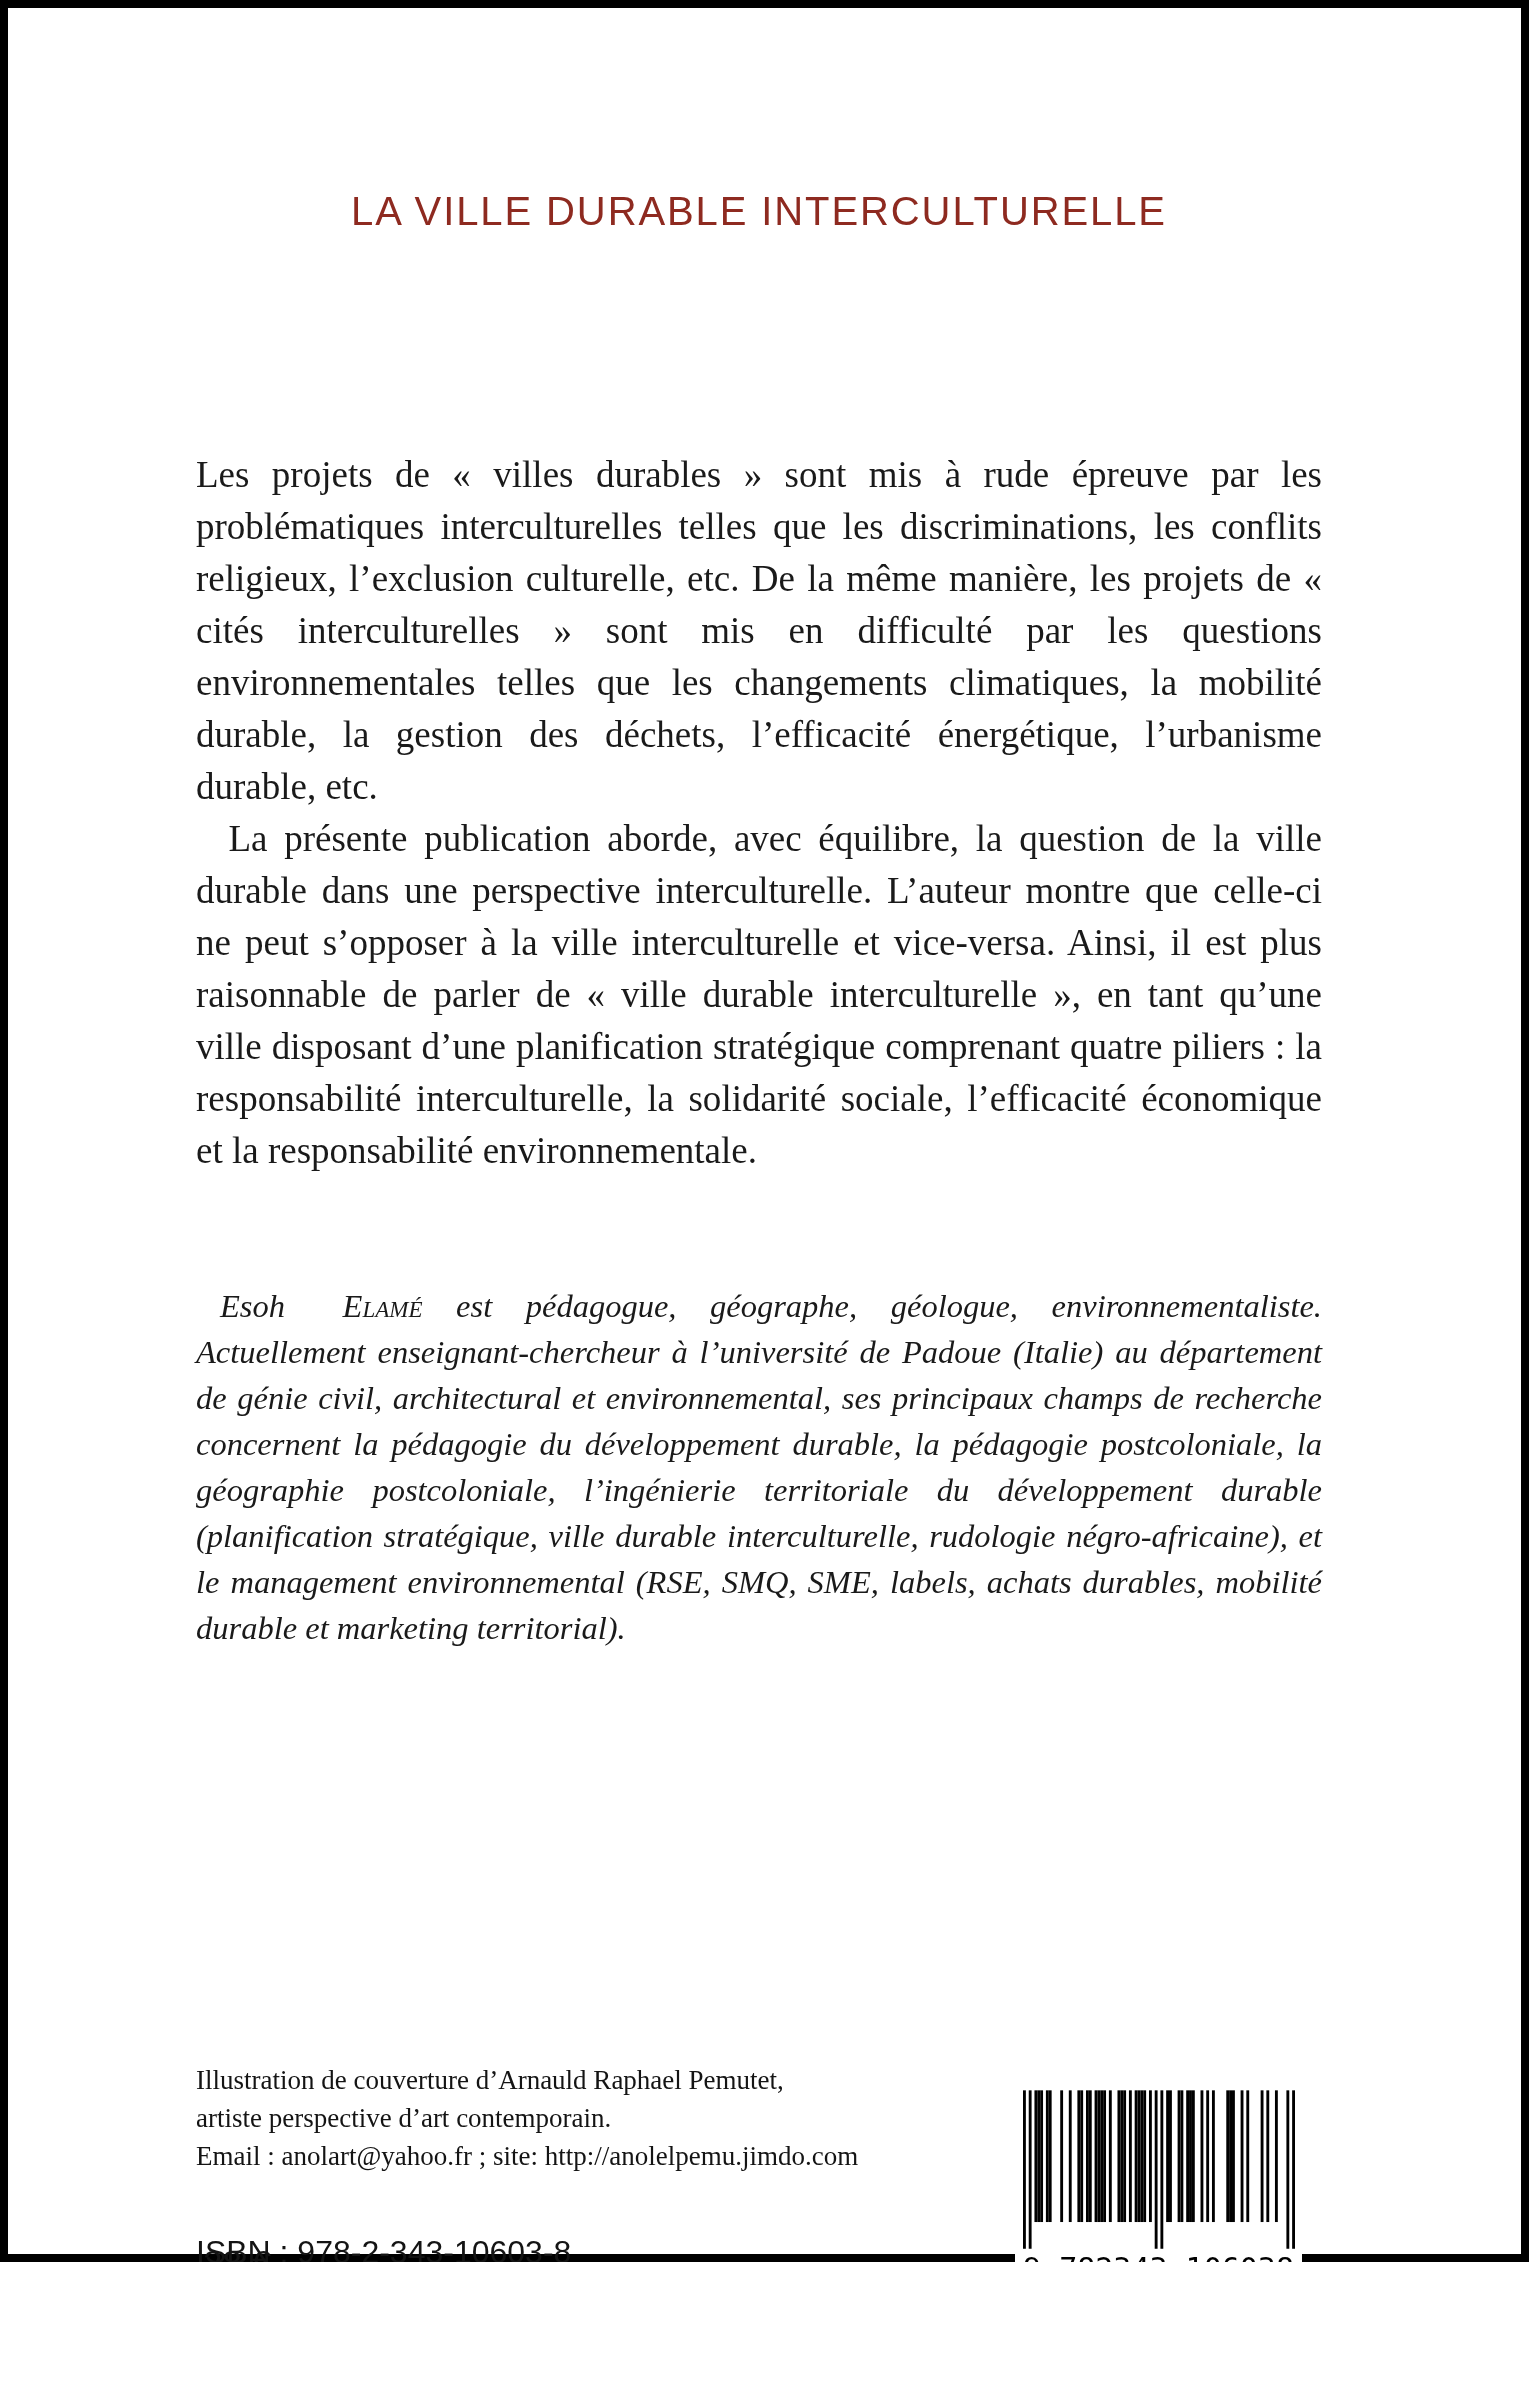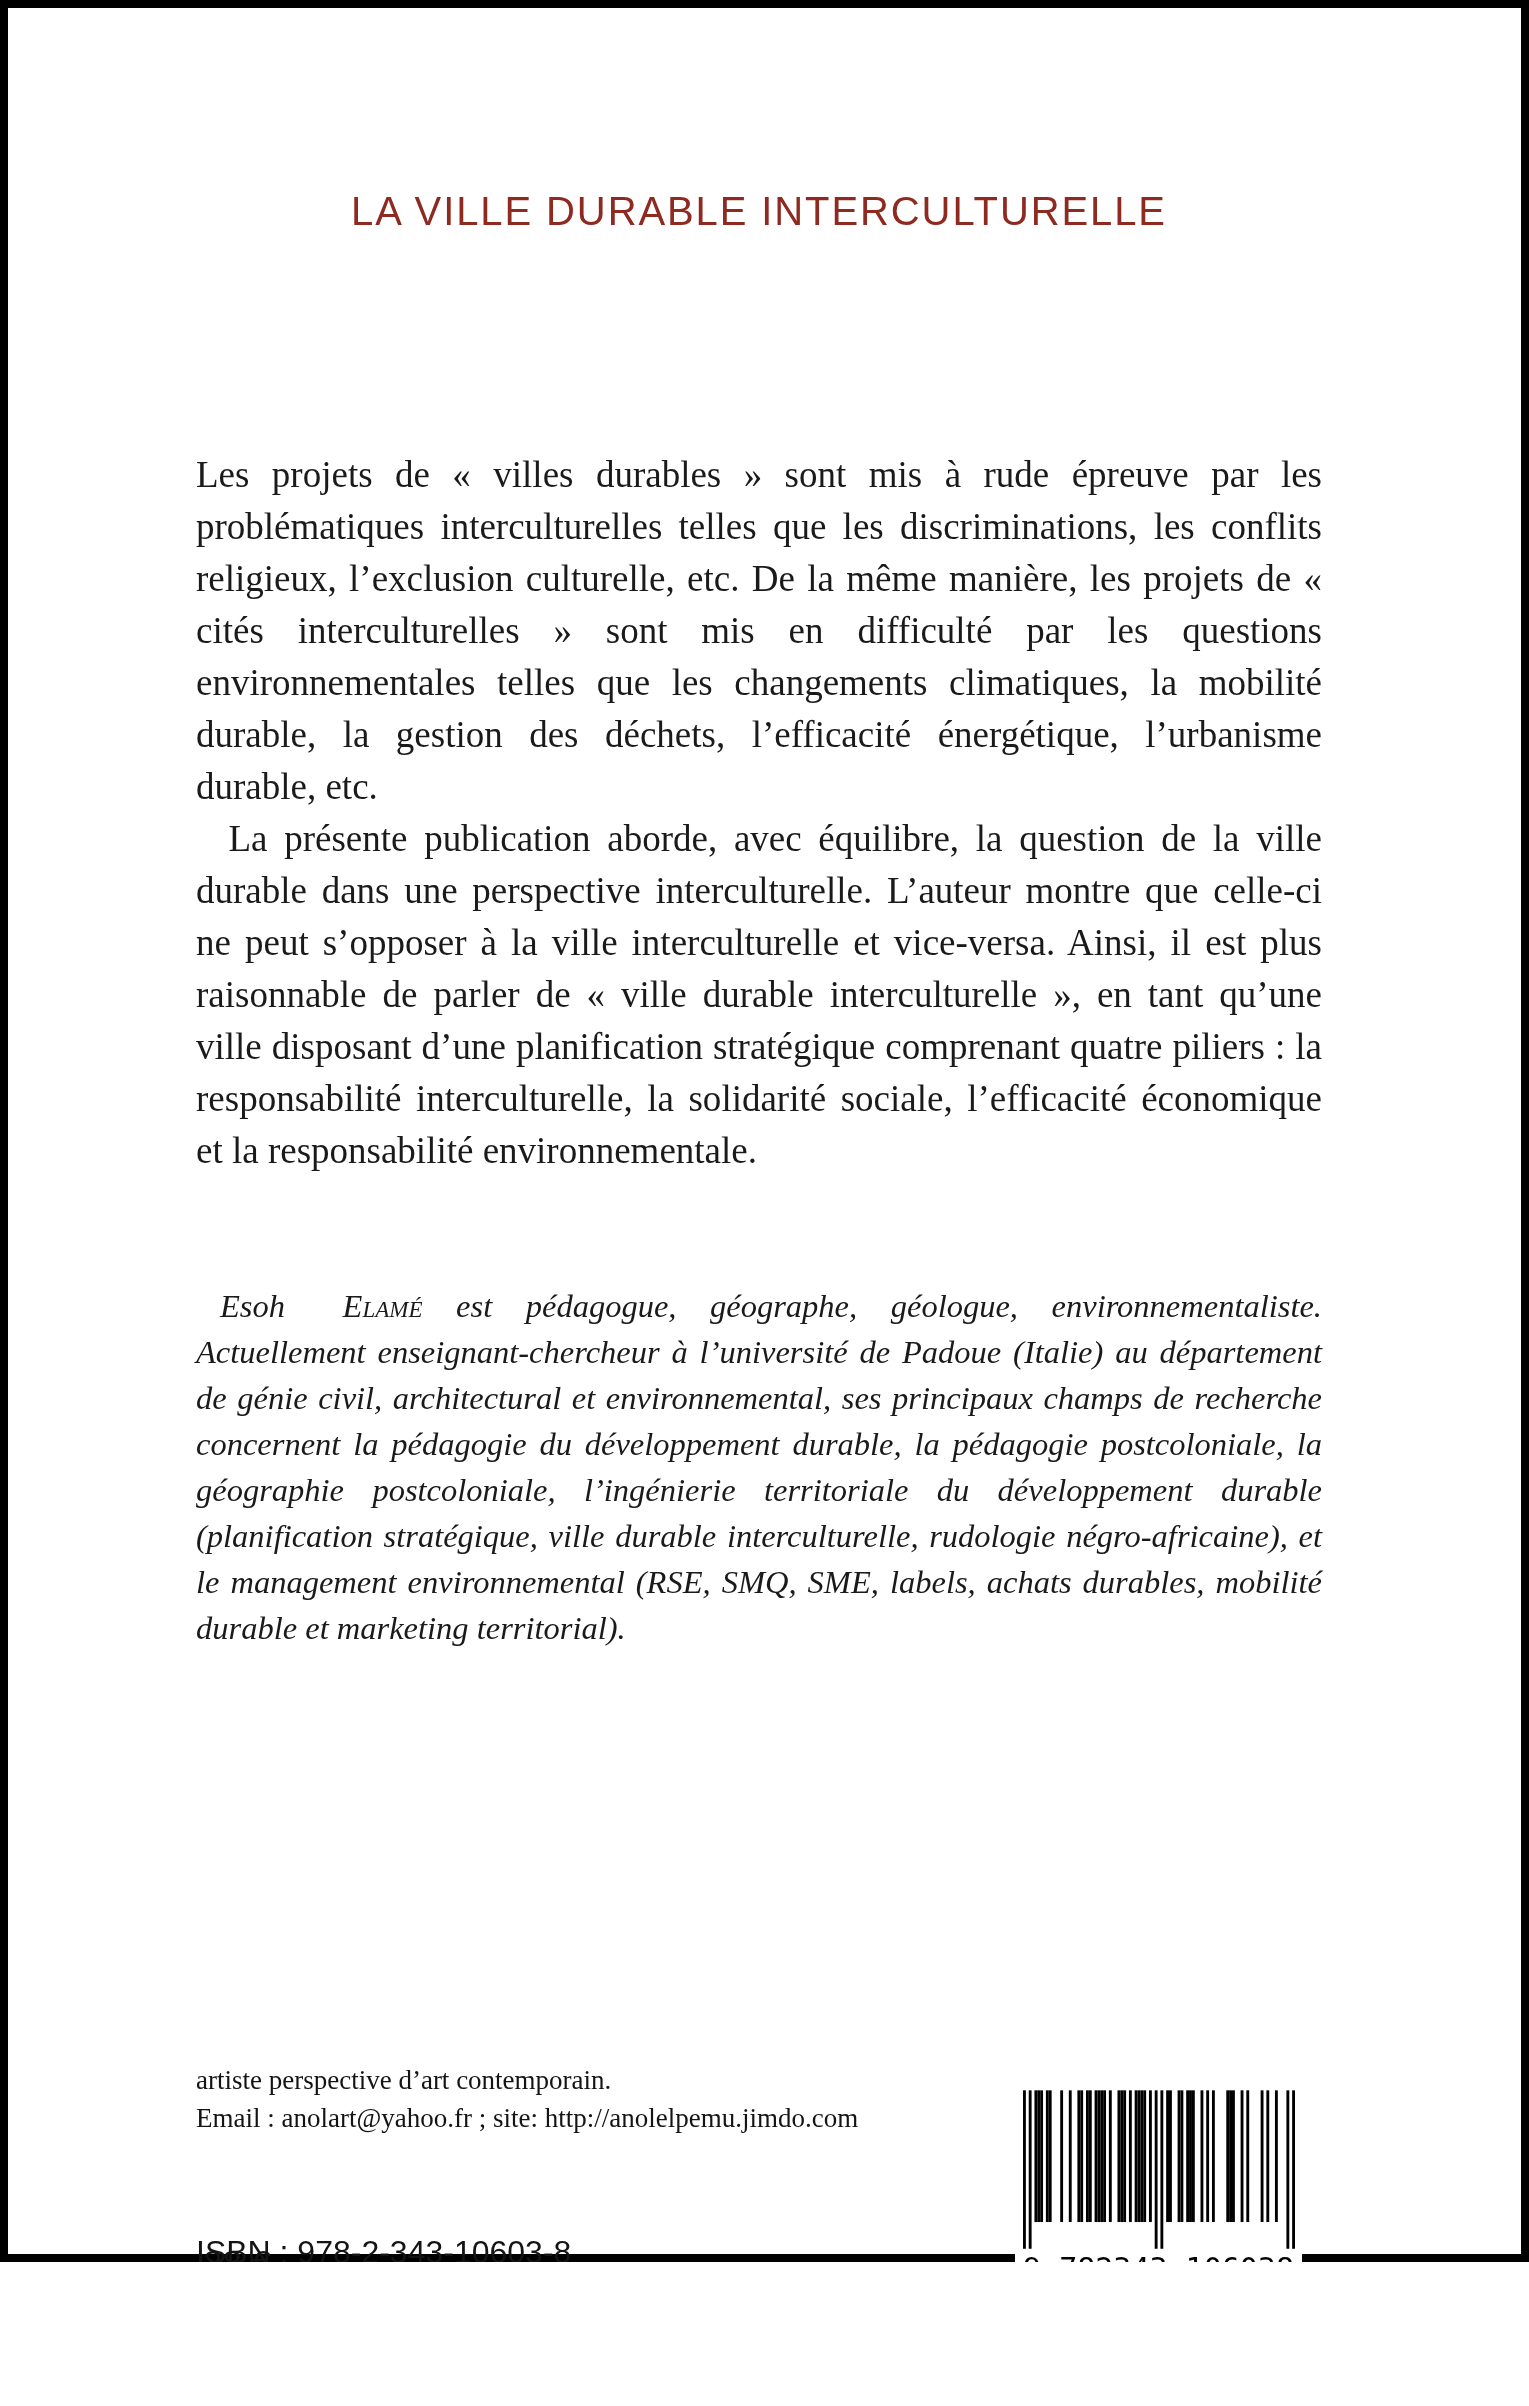--- a/index.html
+++ b/index.html
@@ -129,20 +129,21 @@
   <div class="synopsis">
     <p>Les projets de « villes durables » sont mis à rude épreuve par les problématiques interculturelles telles que les discriminations, les conflits religieux, l’exclusion culturelle, etc. De la même manière, les projets de « cités interculturelles » sont mis en difficulté par les questions environnementales telles que les changements climatiques, la mobilité durable, la gestion des déchets, l’efficacité énergétique, l’urbanisme durable, etc.</p>
     <p class="indented">La présente publication aborde, avec équilibre, la question de la ville durable dans une perspective interculturelle. L’auteur montre que celle-ci ne peut s’opposer à la ville interculturelle et vice-versa. Ainsi, il est plus raisonnable de parler de « ville durable interculturelle », en tant qu’une ville disposant d’une planification stratégique comprenant quatre piliers : la responsabilité interculturelle, la solidarité sociale, l’efficacité économique et la responsabilité environnementale.</p>
   </div>
 
   <div class="bio">
     <span class="author-name">Esoh </span><span class="author-name author-last">Elamé</span><span> est pédagogue, géographe, géologue, environnementaliste. Actuellement enseignant-chercheur à l’université de Padoue (Italie) au département de génie civil, architectural et environnemental, ses principaux champs de recherche concernent la pédagogie du développement durable, la pédagogie postcoloniale, la géographie postcoloniale, l’ingénierie territoriale du développement durable (planification stratégique, ville durable interculturelle, rudologie négro-africaine), et le management environnemental (RSE, SMQ, SME, labels, achats durables, mobilité durable et marketing territorial).</span>
   </div>
 
   <div class="credits">
+    <div>Illustration de couverture d’Arnauld Raphael Pemutet,</div>
     <div>artiste perspective d’art contemporain.</div>
     <div>Email : anolart@yahoo.fr ; site: http://anolelpemu.jimdo.com</div>
   </div>
 
   <div class="isbn">ISBN : 978-2-343-10603-8</div>
 
   <div class="price">28 €</div>
 
   <div class="barcode-box">
     <svg width="272" height="161" viewBox="0 0 285 168" aria-hidden="true">

